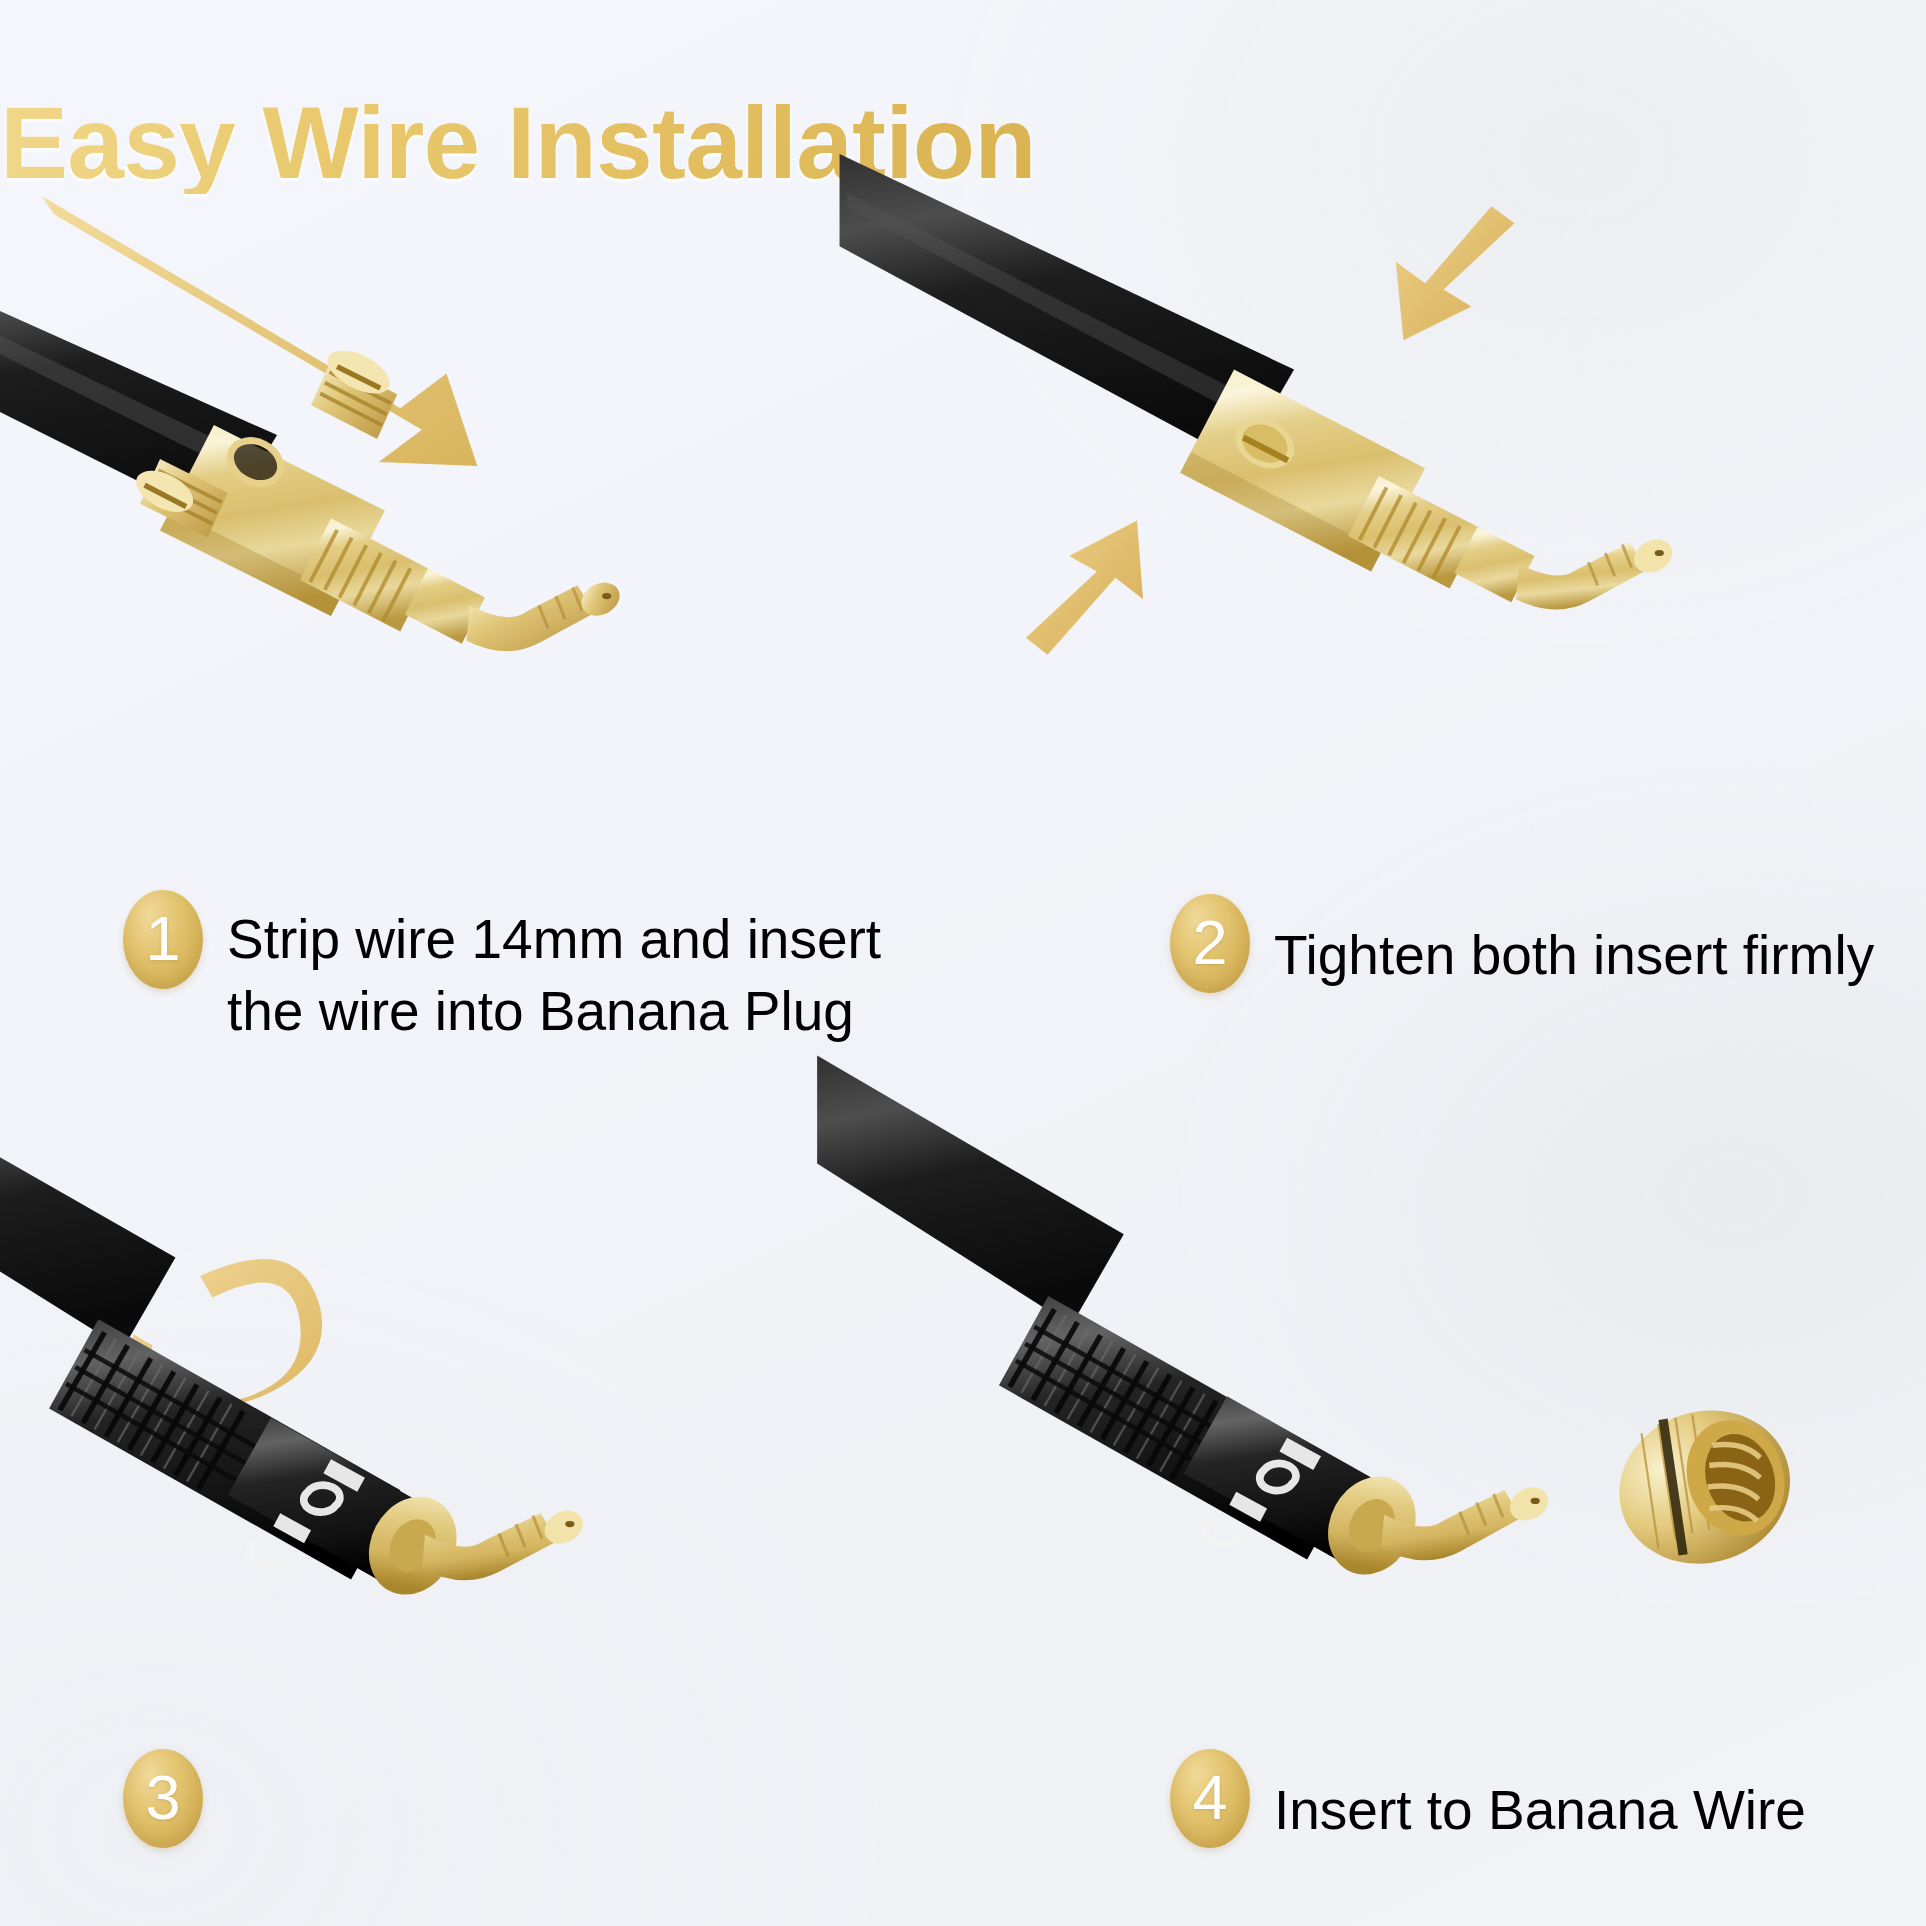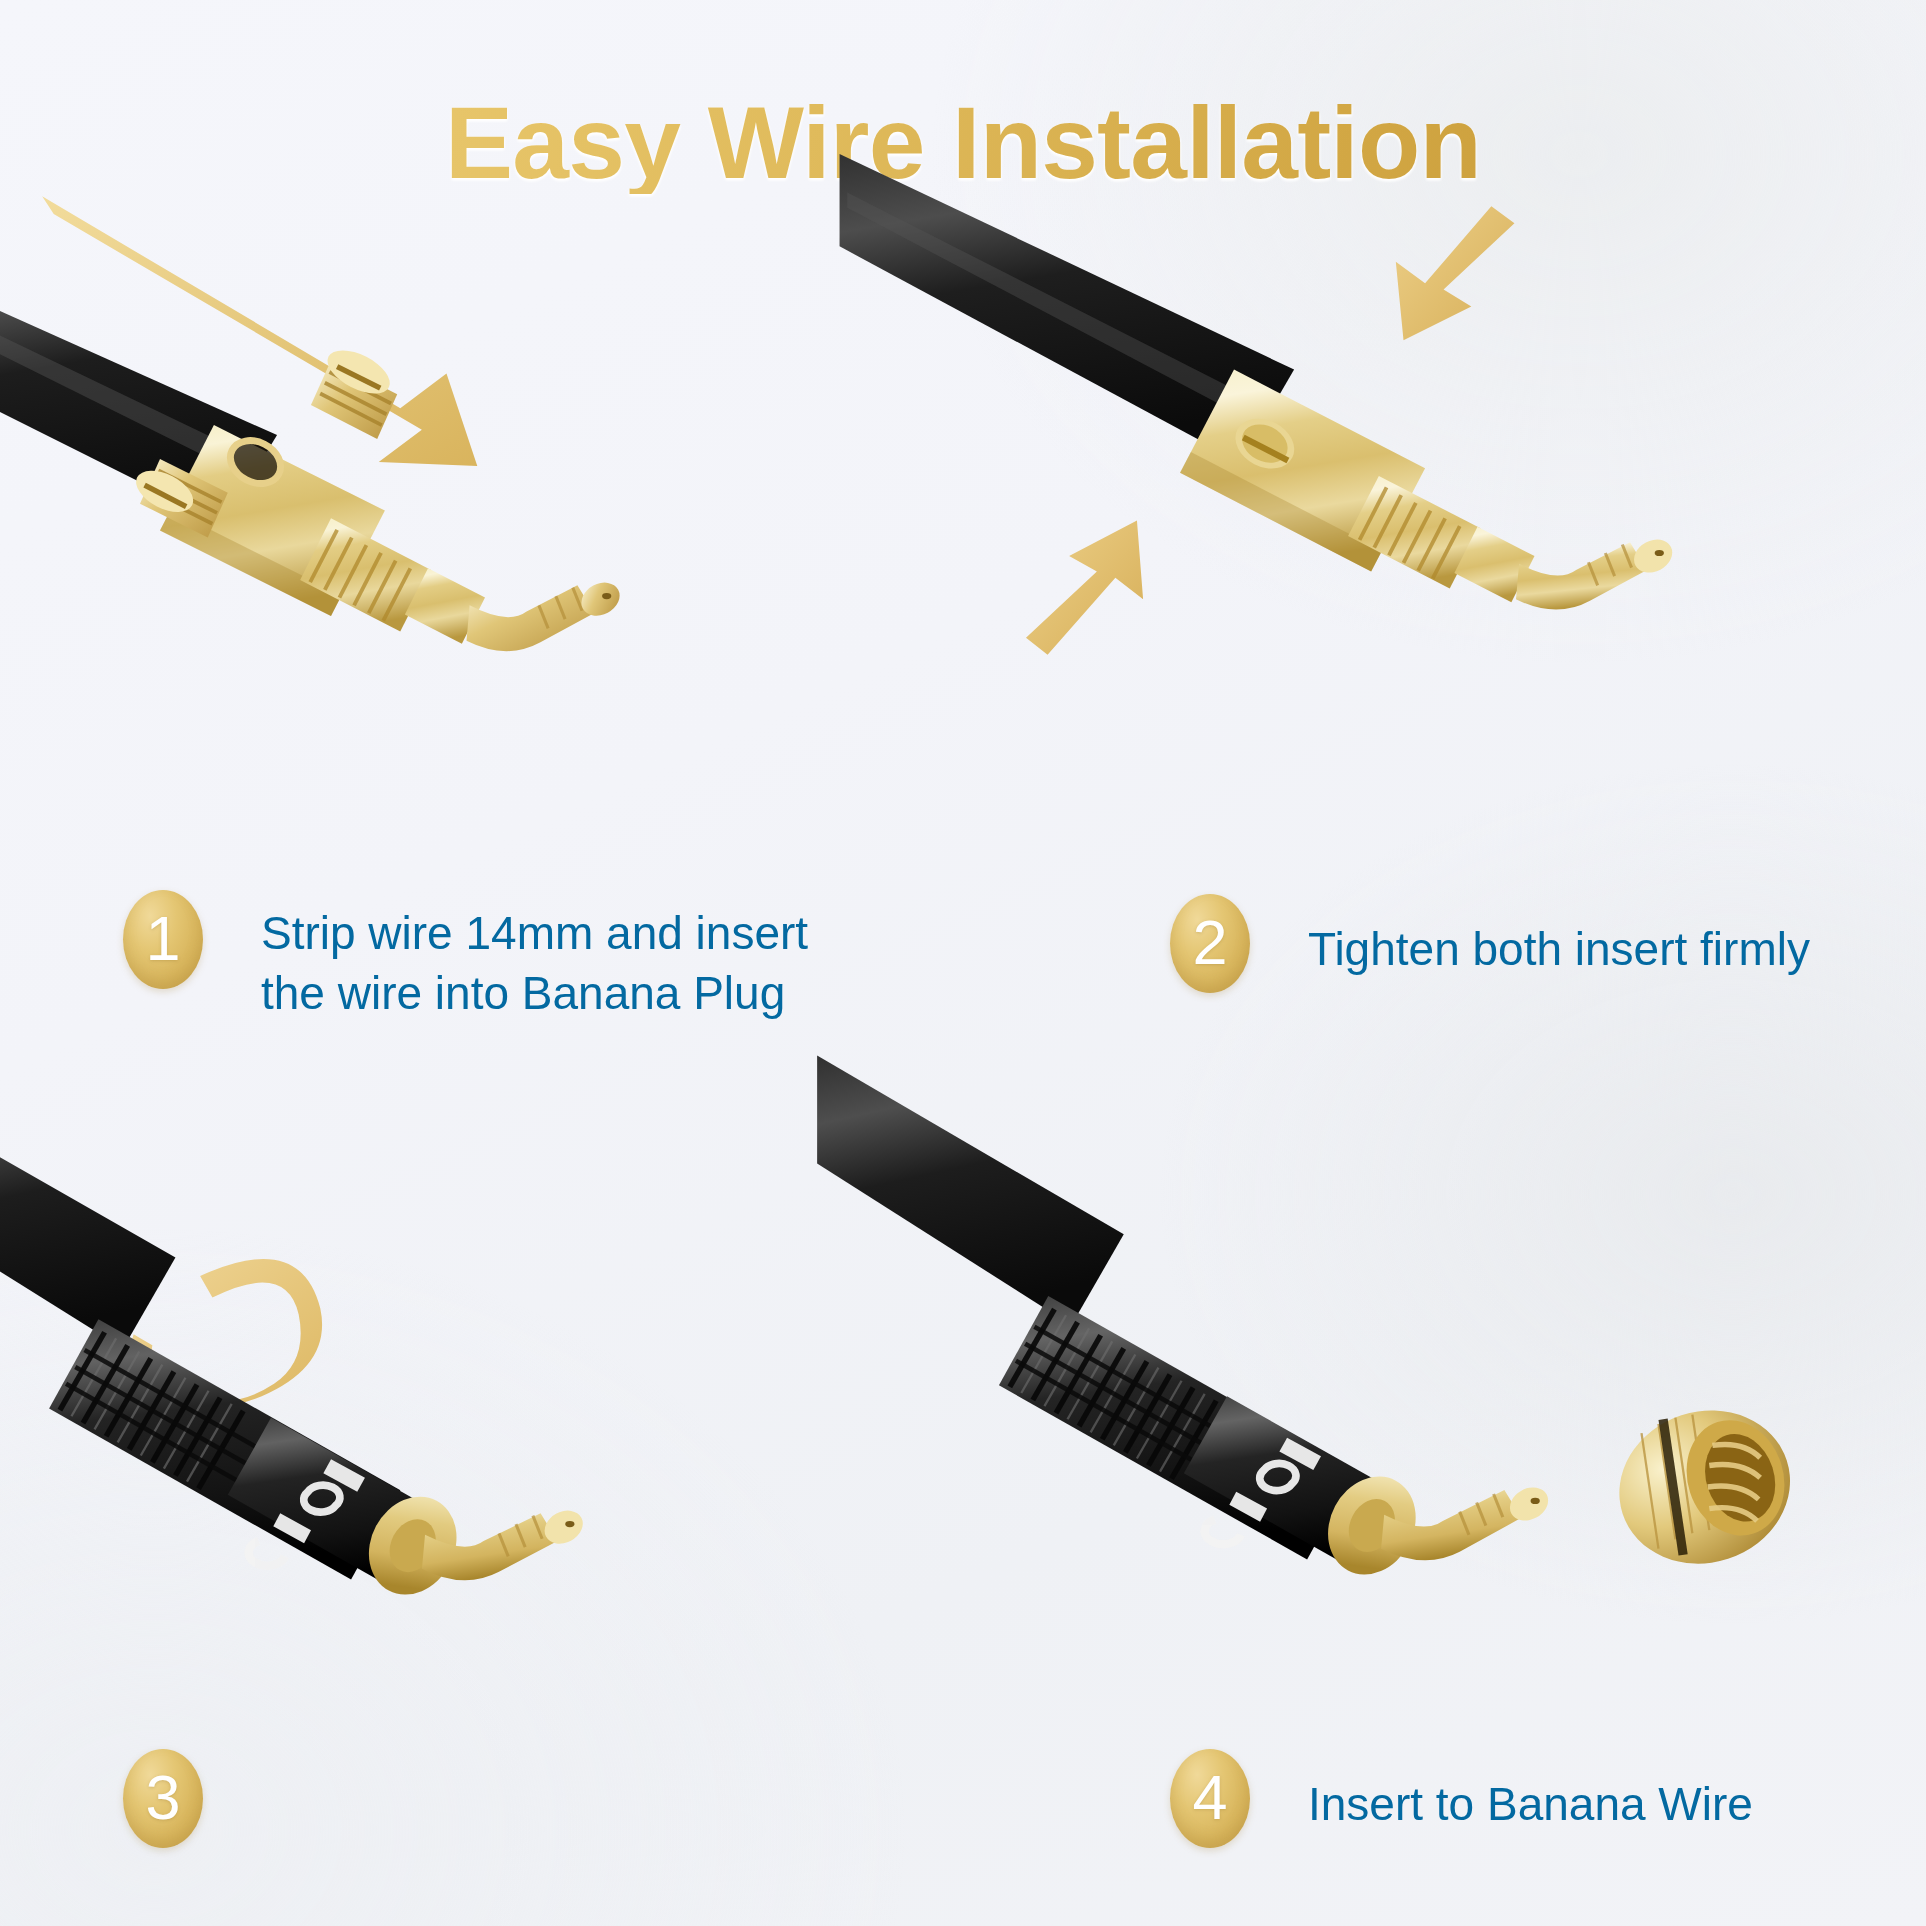--- a/index.html
+++ b/index.html
@@ -10,21 +10,20 @@
       radial-gradient(ellipse 1079px 848px at 82% 8%, #eceef0 0%, rgba(236,238,240,0) 60%),
       radial-gradient(ellipse 925px 693px at 90% 62%, #e9ebee 0%, rgba(233,235,238,0) 62%),
       radial-gradient(ellipse 1156px 925px at 8% 95%, #eef0f4 0%, rgba(238,240,244,0) 65%),
       linear-gradient(155deg,#f5f6fb 0%,#f3f4f9 38%,#eff1f5 72%,#f2f3f7 100%);
   }
   .stage{position:absolute;inset:0;}
 
   
   #title{
     position:absolute;left:0;right:0;top:92px;
-    text-align:center;
     font-size:102px;line-height:1;
     font-weight:bold;
     letter-spacing:-0.8px;
     background:linear-gradient(100deg,#f0d789 0%,#e9c86d 18%,#e0bb5c 42%,#d2a744 70%,#c1922f 100%);
     -webkit-background-clip:text;background-clip:text;
     color:transparent;-webkit-text-fill-color:transparent;
     filter:drop-shadow(0 2.3px 1.5px rgba(255,255,255,.95)) drop-shadow(0 0.8px 0 rgba(255,255,255,.8));
     white-space:nowrap;
   }
 
@@ -37,23 +36,23 @@
     box-shadow:0 3.1px 7.7px rgba(170,140,70,.25), inset 0 -7.7px 14px rgba(160,125,50,.22);
     display:flex;align-items:center;justify-content:center;
     flex:0 0 auto;
   }
   .badge span{
     color:#fff;font-size:63px;font-weight:normal;line-height:1;
     transform:translateY(-1.5px);
     text-shadow:0 1.5px 3.1px rgba(150,115,45,.3);
   }
   .cap{
-    margin-left:58px;
-    color:#0369a1;
-    font-size:46px;
+    margin-left:24px;
+    color:#000000;
+    font-size:55px;
     line-height:1.30;
     font-weight:normal;
     white-space:pre-line;
     padding-top:14px;
   }
   #step1{left:123px;top:890px;}
   #step2{left:1170px;top:894px;}
   #step3{left:123px;top:1749px;}
   #step4{left:1170px;top:1749px;}
   #step2 .cap,#step3 .cap,#step4 .cap{padding-top:26px;}

